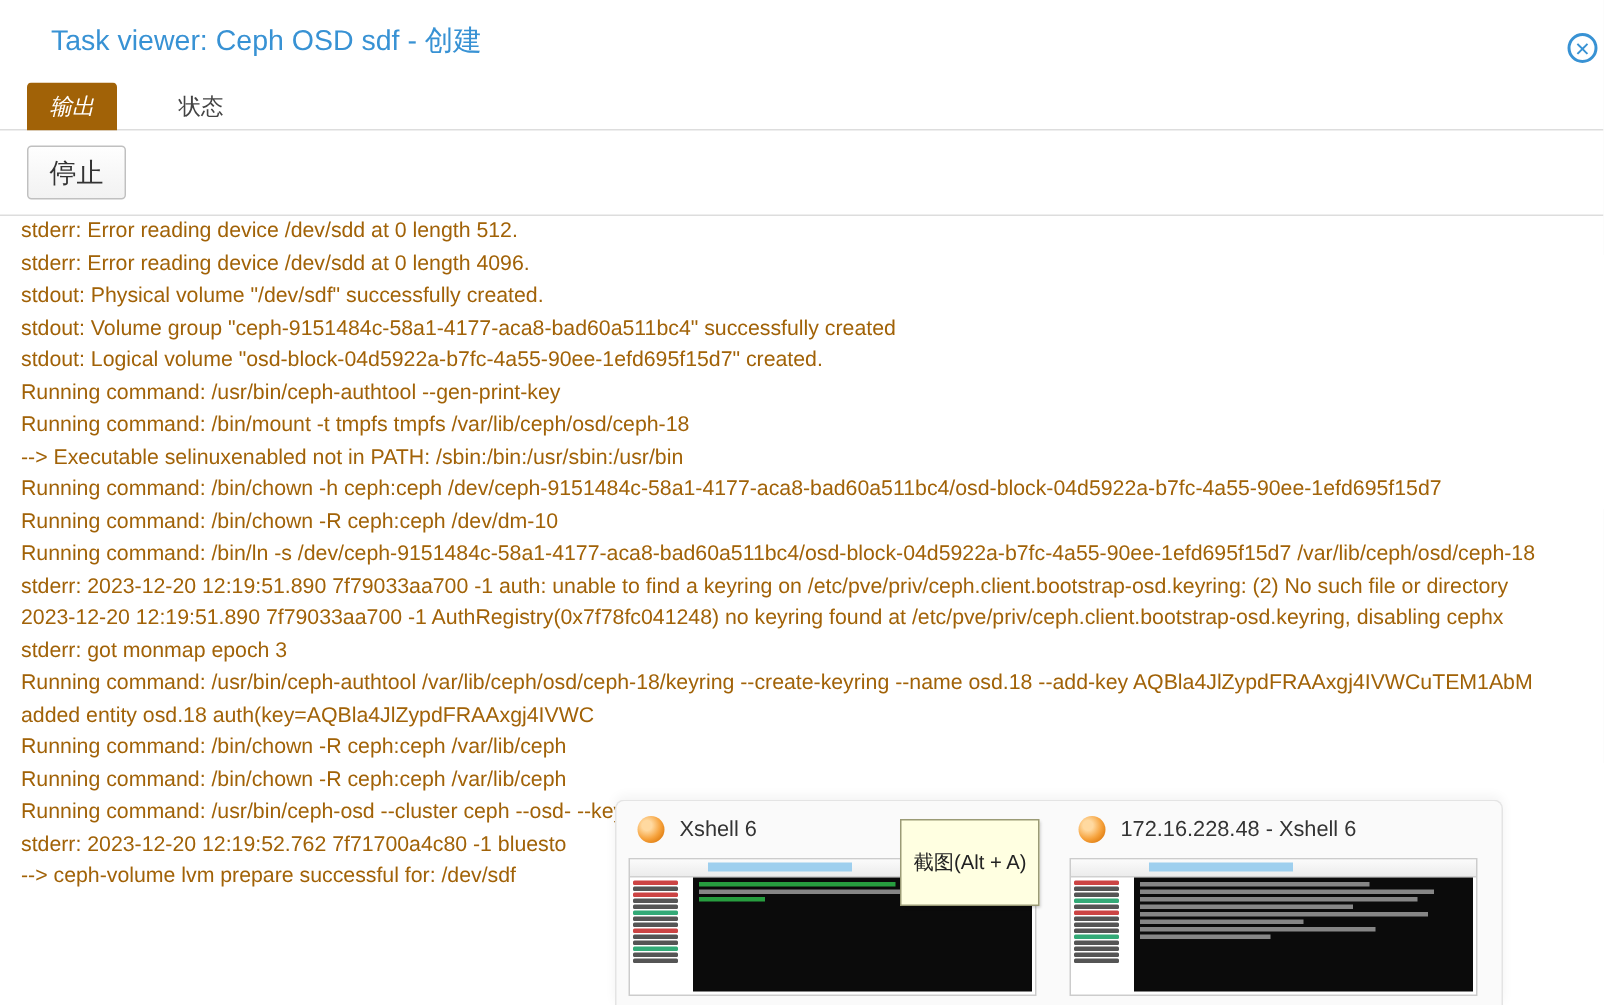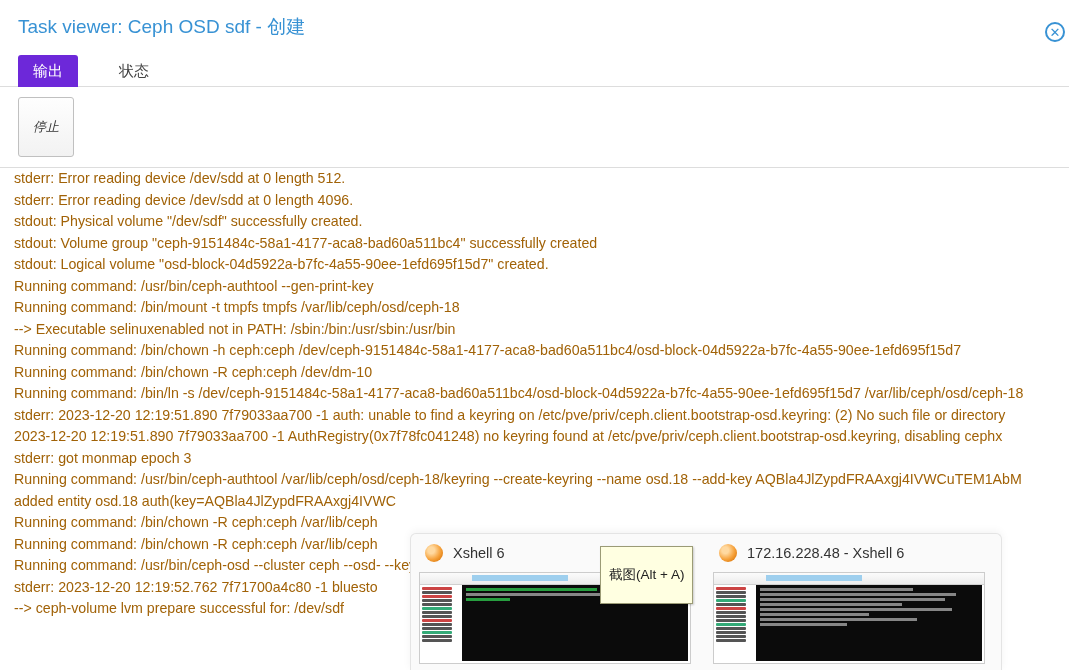--- a/index.html
+++ b/index.html
@@ -1,25 +1,25 @@
 <!DOCTYPE html>
 <html><head>
 <meta charset="utf-8">
 <style>
   * { box-sizing: border-box; margin: 0; padding: 0; }
   html, body { width: 1069px; height: 670px; font-family: "Segoe UI", Arial, sans-serif; font-size: 14px; background: #fafafa; overflow: hidden; }
   .window { width: 1069px; height: 670px; background: #fff; position: relative; }
-  .titlebar { padding: 14px 18px 8px 18px; display: flex; align-items: center; justify-content: space-between; }
+  .titlebar { padding: 14px 18px 8px 18px; display: flex; align-items: center; justify-content: space-between; margin-left: 16px; }
   .title { color: #3892d4; font-size: 19px; font-weight: 400; }
   .close-btn { width: 20px; height: 20px; border: 2px solid #3892d4; border-radius: 50%; display: flex; align-items: center; justify-content: center; color: #3892d4; font-size: 13px; cursor: pointer; position: absolute; right: 4px; top: 22px; }
   .tabs { padding: 6px 18px 0 18px; border-bottom: 1px solid #ddd; display: flex; gap: 26px; align-items: flex-end; }
   .tab { padding: 6px 14px; font-size: 15px; color: #444; cursor: pointer; border: 1px solid transparent; border-bottom: none; position: relative; top: 1px; }
-  .tab.active { background: #6d28d9; color: #fff; border-radius: 3px 3px 0 0; }
+  .tab.active { background: #a16207; color: #fff; border-radius: 3px 3px 0 0; font-style: italic; }
   .toolbar { padding: 10px 18px; border-bottom: 1px solid #ddd; }
-  .btn { display: inline-block; padding: 20px 14px; border: 1px solid #c0c0c0; border-radius: 3px; background: linear-gradient(#fefefe,#f2f2f2); font-size: 13px; color: #333; cursor: pointer; font-style: italic; }
+  .btn { display: inline-block; padding: 5px 14px; border: 1px solid #c0c0c0; border-radius: 3px; background: linear-gradient(#fefefe,#f2f2f2); font-size: 18px; color: #333; cursor: pointer; }
   .logpane { padding: 0px 14px 0 14px; height: 510px; overflow: hidden; font-size: 14.2px; color: #a16207; line-height: 21.5px; white-space: nowrap; }
   .logpane .line { overflow: hidden; text-overflow: clip; }
 
   
   .thumbs { position: absolute; left: 410px; bottom: 0; display: flex; gap: 14px; background: #fafafa; padding: 6px 8px 6px 8px; border: 1px solid #e4e4e4; border-bottom: none; border-radius: 6px 6px 0 0; box-shadow: 0 -2px 8px rgba(0,0,0,0.05); }
   .thumb { width: 280px; }
   .thumb-header { display: flex; align-items: center; gap: 10px; padding: 4px 6px 10px 6px; font-size: 14.5px; color: #333; text-align: center; }
   .swirl { width: 18px; height: 18px; border-radius: 50%; background: radial-gradient(circle at 35% 35%, #ffd9a0 20%, #f6a23c 55%, #e07e12 80%); position: relative; }
   .thumb-body { width: 272px; height: 92px; border: 1px solid #ccc; background: #ffffff; position: relative; overflow: hidden; }
   .mini-sidebar { position: absolute; left: 2px; top: 14px; width: 36px; height: 76px; display: flex; flex-direction: column; gap: 1px; }

